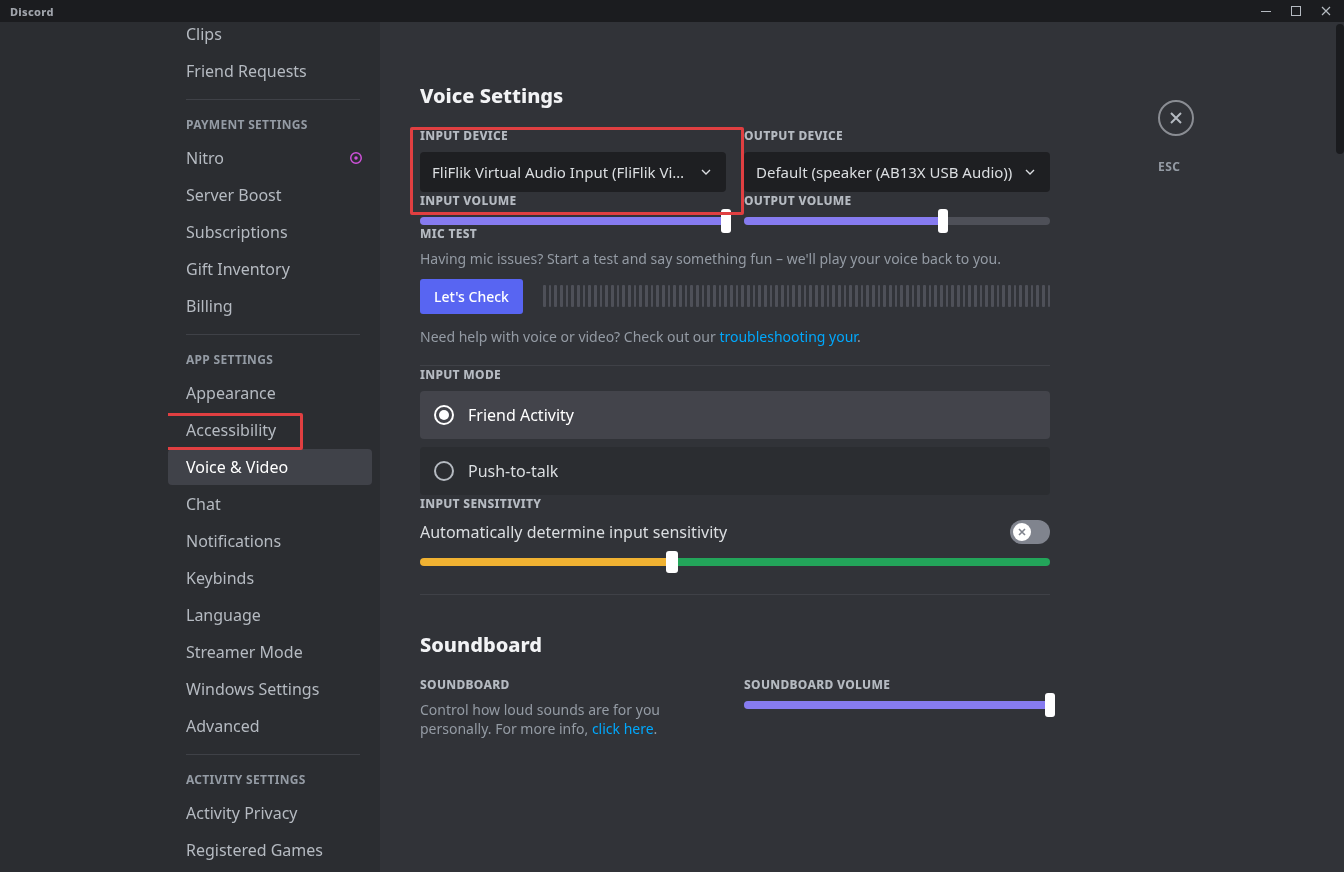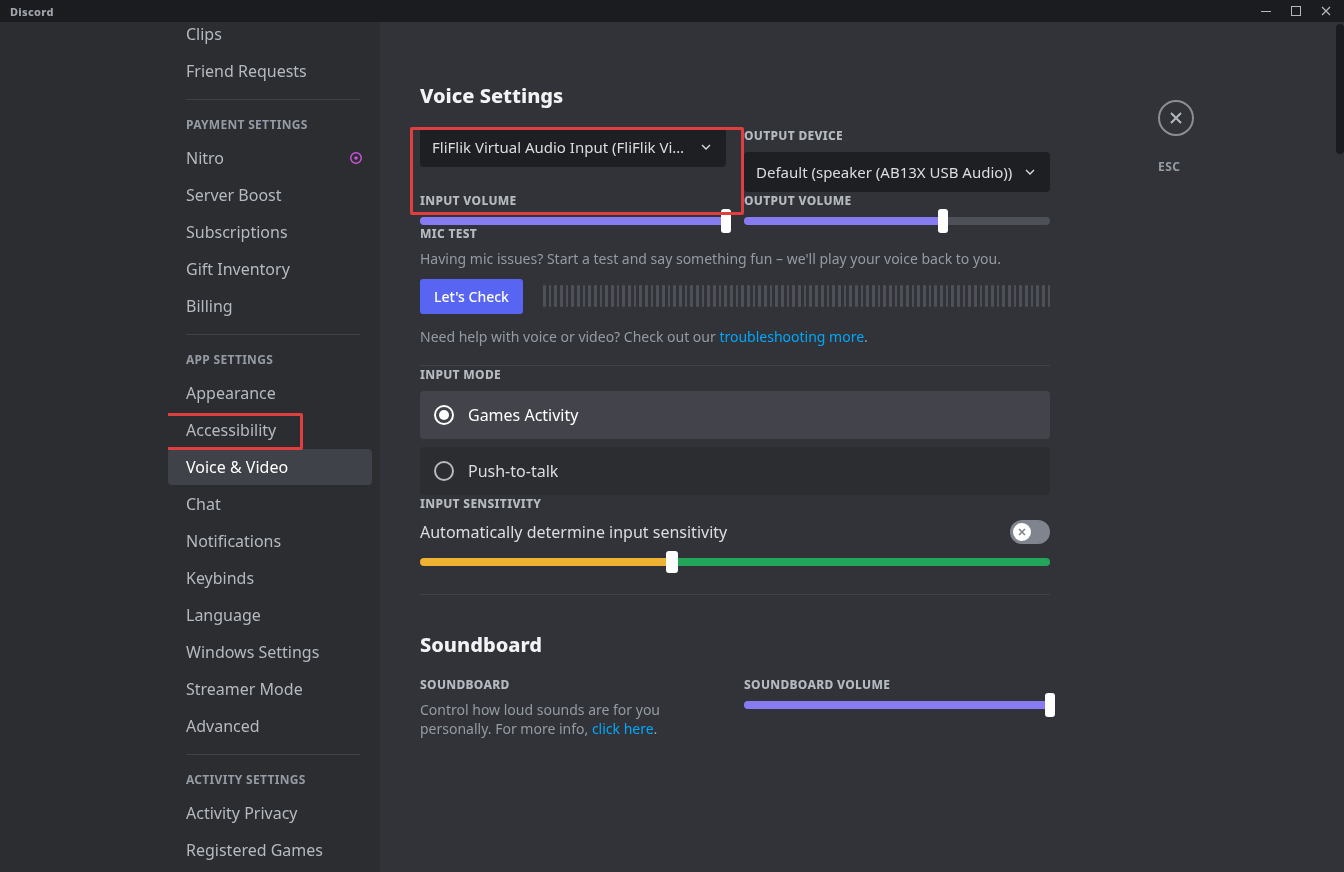--- a/index.html
+++ b/index.html
@@ -158,24 +158,24 @@
       <div class="item">
           <span>Notifications</span>
         </div>
       <div class="item">
           <span>Keybinds</span>
         </div>
       <div class="item">
           <span>Language</span>
         </div>
       <div class="item">
+          <span>Streamer Mode</span>
+        </div>
+      <div class="item">
           <span>Windows Settings</span>
-        </div>
-      <div class="item">
-          <span>Streamer Mode</span>
         </div>
       <div class="item">
           <span>Advanced</span>
         </div>
       <div class="sep"></div>
 
       <div class="cat">ACTIVITY SETTINGS</div>
       <div class="item">
           <span>Activity Privacy</span>
         </div>
@@ -189,20 +189,21 @@
   </div>
 
   <div class="content-wrap">
     <div class="content" style="position:relative;">
       <div class="redbox input-box"></div>
 
       <h1 class="page-title">Voice Settings</h1>
 
       <div class="two-col">
         <div class="col">
+          <div class="label">INPUT DEVICE</div>
           <div class="select">
             <span class="val">FliFlik Virtual Audio Input (FliFlik Virtual</span>
             <svg class="chev" width="16" height="16" viewBox="0 0 24 24">
                 <path d="M6 9l6 6 6-6" fill="none" stroke="#dbdee1" stroke-width="2"></path>
               </svg>
           </div>
         </div>
         <div class="col">
           <div class="label">OUTPUT DEVICE</div>
           <div class="select">
@@ -323,34 +324,34 @@
               <div class="bar"></div>
               <div class="bar"></div>
               <div class="bar"></div>
               <div class="bar"></div>
               <div class="bar"></div>
               <div class="bar"></div>
               <div class="bar"></div>
             </div>
         </div>
         <div class="desc" style="margin-top:14px">
-          <span>Need help with voice or video? Check out our </span><a class="link">troubleshooting more</a><span>.</span>
+          <span>Need help with voice or video? Check out our </span><a class="link">troubleshooting your</a><span>.</span>
         </div>
       </div>
 
       <div class="sep" style="margin:18px 0 0 0"></div>
 
       <div class="row">
         <div class="label">INPUT MODE</div>
         <div class="option-group">
           <div class="option selected">
             <span class="radio">
                 <span class="dot"></span>
               </span>
-            <span>Games Activity</span>
+            <span>Friend Activity</span>
           </div>
           <div class="option">
             <span class="radio"></span>
             <span>Push-to-talk</span>
           </div>
         </div>
       </div>
 
       <div class="row">
         <div class="label">INPUT SENSITIVITY</div>

